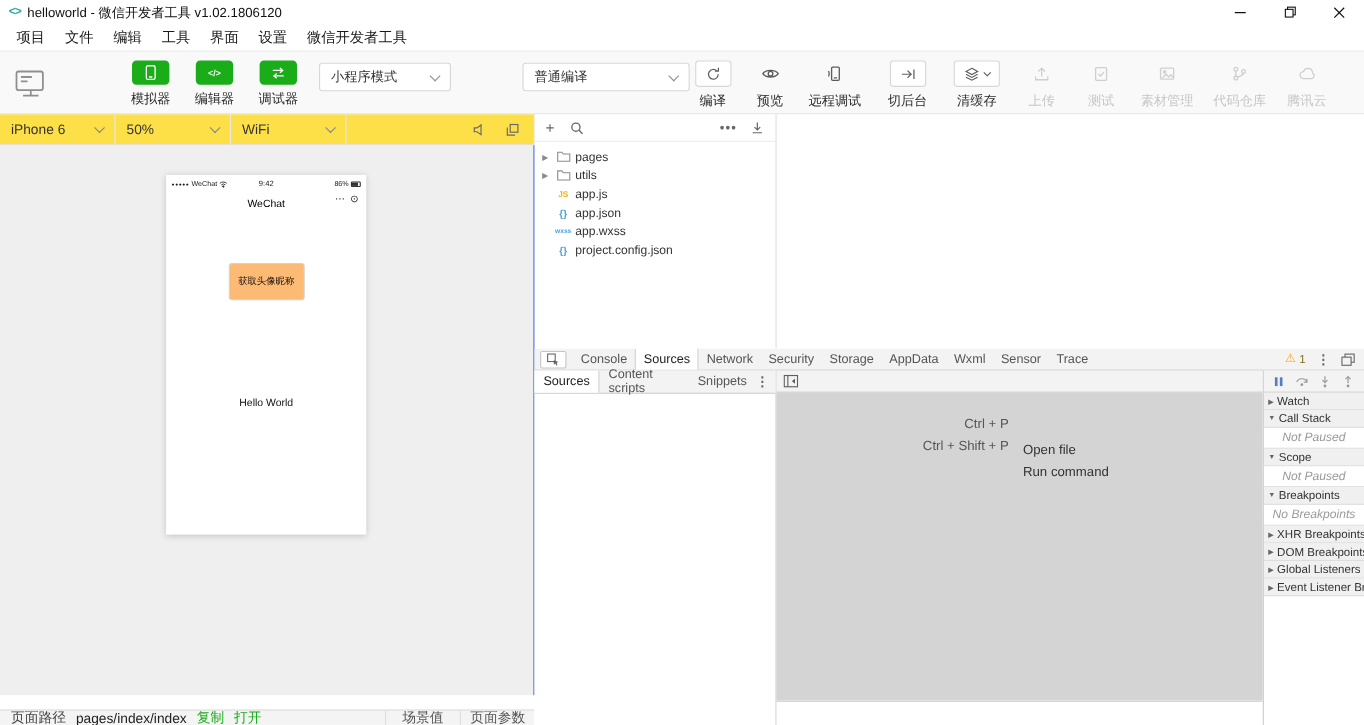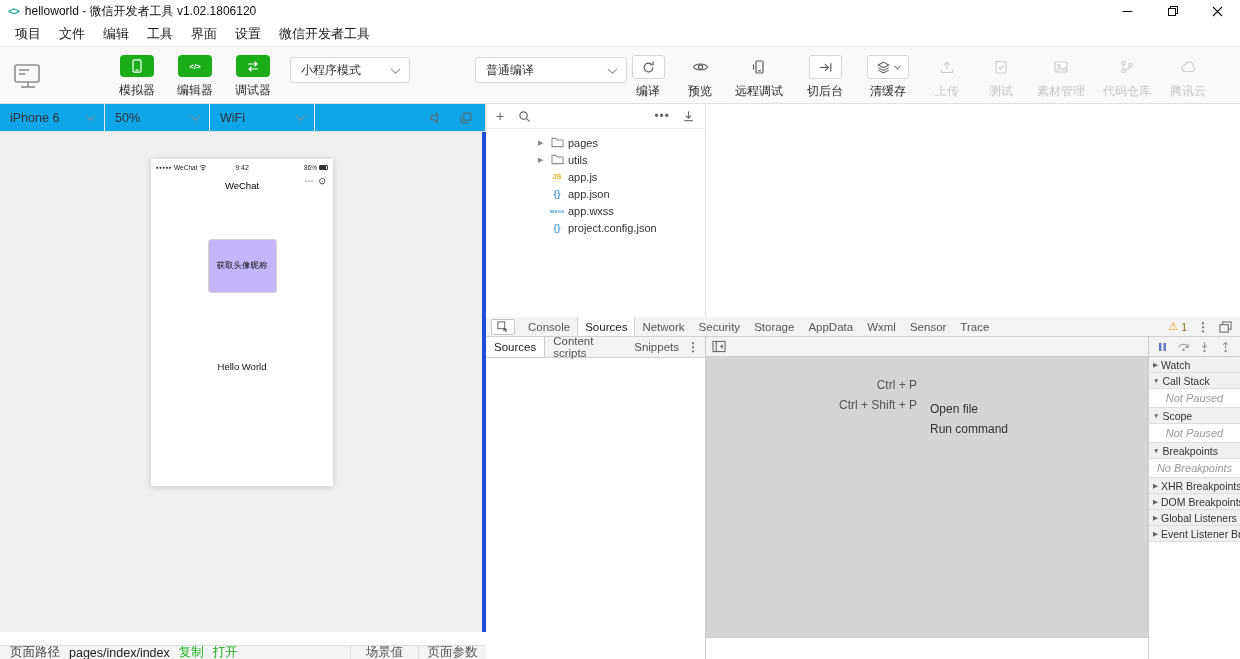--- a/index.html
+++ b/index.html
@@ -38,45 +38,45 @@
   .action { display:flex; flex-direction:column; align-items:center; }
   .action-icon { height:24px; display:flex; align-items:center; justify-content:center; color:#5c5c5c; gap:4px; }
   .action-icon.boxed { border:1px solid #d7d7d7; border-radius:3px; background:#fff; padding:0 8px; }
   .action-label { margin-top:4px; font-size:12px; color:#2b2b2b; white-space:nowrap; }
   .action.disabled .action-label { color:#c6c6c9; }
   .action.disabled .action-icon { color:#cfcfd2; }
   .mini-caret { width:5px; height:5px; border-right:1.2px solid currentColor; border-bottom:1.2px solid currentColor;
     transform:rotate(45deg) translate(-1px,-1px); }
 
   
-  .devicebar { position:absolute; top:104px; left:0; width:486px; height:28px; background:#0ea5e9;
+  .devicebar { position:absolute; top:104px; left:0; width:486px; height:28px; background:#fde047;
     border-bottom:1px solid #e0e0e0; border-right:1px solid #e0e0e0;
     display:flex; align-items:center; font-size:12.5px; color:#333; }
   .db-cell { width:105px; height:100%; display:flex; align-items:center; padding:0 10px;
     border-right:1px solid #e8e8e8; }
   .db-icons { margin-left:auto; display:flex; gap:16px; padding-right:12px; color:#666; align-items:center; }
 
   
   .simarea { position:absolute; top:132px; left:0; width:486px; height:500px;
-    background:#efeff0; border-right:4px solid #1d4ed8; }
+    background:#efeff0; border-right:1px solid #1d4ed8; }
   .phone { position:absolute; left:151px; top:27px; width:182px; height:327px; background:#fff;
     box-shadow:0 1px 6px rgba(0,0,0,0.18); }
   .psb { position:relative; display:flex; align-items:center; padding:3px 5px 0; font-size:6.5px; color:#222; height:14px; }
   .psb-left { display:flex; align-items:center; gap:2px; }
   .sig-dots { font-size:4.5px; letter-spacing:.5px; }
   .psb-time { position:absolute; left:50%; transform:translateX(-50%); font-size:7px; }
   .psb-right { margin-left:auto; display:flex; align-items:center; gap:2px; }
   .batt { width:9px; height:5px; border:1px solid #333; border-radius:1px;
     background:linear-gradient(to right,#333 82%,transparent 82%); }
   .pnav { position:relative; height:24px; display:flex; align-items:center; justify-content:center;
     font-size:9.5px; color:#000; }
   .pnav-caps { position:absolute; right:7px; top:3px; display:flex; gap:5px; font-size:9px; color:#222; }
   .pbtn-wrap { text-align:center; margin-top:42px; }
-  .pbtn { font-family:inherit; background:#c4b5fd; border:1px solid #d2d2d2; border-radius:3px;
-    font-size:8.5px; color:#111; padding:20px 8px; }
+  .pbtn { font-family:inherit; background:#fdba74; border:1px solid #d2d2d2; border-radius:3px;
+    font-size:8.5px; color:#111; padding:10px 8px; }
   .phello { position:absolute; top:202px; left:0; right:0; text-align:center; font-size:9.5px; color:#111; }
 
   
   .pfooter { position:absolute; bottom:0; left:0; width:486px; height:14px; background:#f4f4f4;
     border-top:1px solid #dcdcdc; display:flex; align-items:center; font-size:12.5px; }
   .pf-main { flex:1; display:flex; align-items:center; gap:9px; padding-left:10px; height:100%; }
   .pf-label { color:#444; }
   .pf-path { color:#222; }
   .pf-link { color:#1aad19; cursor:pointer; }
   .pf-cell { width:68px; height:100%; display:flex; align-items:center; justify-content:center;
@@ -84,21 +84,21 @@
 
   
   .filetree { position:absolute; top:104px; left:486px; width:220px; height:213px; background:#fff;
     border-right:1px solid #e0e0e0; }
   .ft-head { height:25px; border-bottom:1px solid #ececec; display:flex; align-items:center;
     padding:0 10px; color:#666; }
   .ft-plus { font-size:14px; line-height:1; }
   .ft-search { margin-left:14px; color:#666; }
   .ft-right { margin-left:auto; display:flex; gap:12px; align-items:center; color:#666; }
   .ft-more { font-size:12px; letter-spacing:1px; }
-  .ft-rows { padding-top:5px;padding-left:45px; }
+  .ft-rows { padding-top:5px; }
   .ft-row { height:17px; display:flex; align-items:center; padding-left:7px; font-size:11px; color:#333; }
   .ft-arrow { width:10px; font-size:7px; color:#888; flex:0 0 auto; }
   .ft-ic { width:18px; display:flex; justify-content:center; align-items:center; margin-right:2px; color:#8a8a8a; flex:0 0 auto; }
   .badge.js { color:#e6b422; font-size:7.5px; font-weight:bold; }
   .badge.json { color:#4b9fd5; font-size:9px; font-weight:bold; }
   .badge.wxss { color:#4b9fd5; font-size:6px; font-weight:bold; }
 
   .editor-blank { position:absolute; top:104px; left:707px; right:0; height:213px; background:#fff; }
 
   

